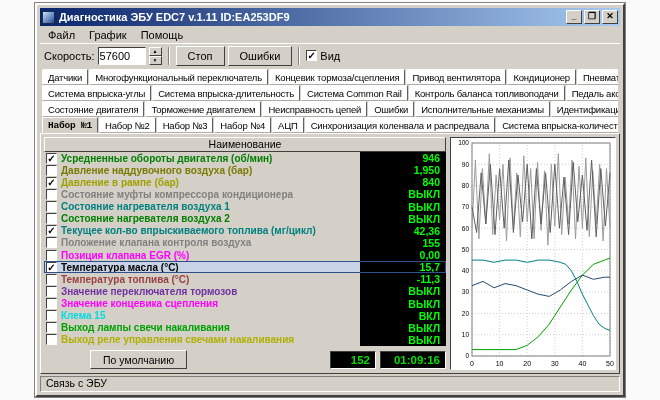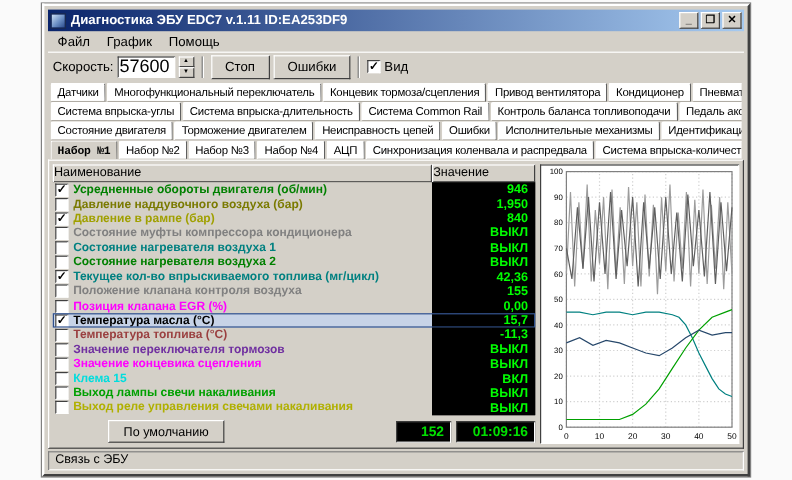--- a/index.html
+++ b/index.html
@@ -27,21 +27,21 @@
     white-space:nowrap; overflow:hidden; }
   .win-btn { width:16px; height:14px; background:#d4d0c8;
     border:1px solid; border-color:#fff #404040 #404040 #fff;
     font-size:9px; line-height:11px; text-align:center; margin-left:2px;
     font-weight:bold; color:#000; }
   .menubar { flex:0 0 17px; display:flex; align-items:center; font-size:11px; padding-left:1px; }
   .menu-item { padding:1px 7px; }
   .toolbar { flex:0 0 24px; border-top:1px solid #fff; display:flex; align-items:center;
     gap:3px; padding:0 4px; }
   .tool-label { font-size:11px; }
-  .speed-edit { width:48px; height:18px; background:#fff; font-size:15px; padding:1px 1px;
+  .speed-edit { width:48px; height:18px; background:#fff; font-size:11px; padding:1px 1px;
     border:1px solid; border-color:#404040 #fff #fff #404040; font-family:inherit; }
   .spinner { display:flex; flex-direction:column; width:13px; height:18px; }
   .spin-btn { flex:1; background:#d4d0c8; border:1px solid; border-color:#fff #404040 #404040 #fff;
     font-size:5px; line-height:6px; text-align:center; overflow:hidden; color:#000; }
   .tool-sep { width:2px; height:18px; border-left:1px solid #808080; border-right:1px solid #fff; margin:0 3px; }
   .tool-btn { height:20px; background:#d4d0c8; font-size:11px; padding:1px 11px;
     border:1px solid; border-color:#fff #404040 #404040 #fff; font-family:inherit; }
   .cb { display:inline-block; width:11px; height:11px; background:#fff;
     border:1px solid; border-color:#404040 #fff #fff #404040;
     font-size:10px; line-height:10px; text-align:center; font-weight:bold; color:#000; }
@@ -49,21 +49,21 @@
   .tab-row { display:flex; height:16px; overflow:hidden; }
   .tab { font-size:9.5px; line-height:13px; padding:1px 5px 0; margin-right:1px;
     background:#ffffff; border:1px solid; border-color:#fff #606060 #b0aca4 #fff;
     border-radius:2px 2px 0 0; white-space:nowrap; letter-spacing:-0.2px; }
   .tab.selected { font-weight:bold; background:#d4d0c8; border-bottom-color:#d4d0c8;font-family:Liberation Mono, monospace; }
   .tab-pane { flex:1; border:1px solid; border-color:#fff #404040 #404040 #fff;
     padding:3px; display:flex; gap:4px; min-height:0; }
   .left-col { width:402px; flex:0 0 402px; display:flex; flex-direction:column; min-height:0; }
   .thead { display:flex; flex:0 0 15px; }
   .hcell { background:#d4d0c8; border:1px solid; border-color:#fff #404040 #404040 #fff;
-    font-size:10.5px; line-height:12px; text-align:left; overflow:hidden; }
+    font-size:10.5px; line-height:12px; text-align:center; overflow:hidden; }
   .hcell.name { flex:1; }
   .hcell.value { width:86px; flex:0 0 86px; }
   .tbody { flex:1; display:flex; flex-direction:column; min-height:0;
     background:linear-gradient(to right, #d4d0c8 calc(100% - 86px), #000 calc(100% - 86px)); }
   .prow { flex:1; display:flex; align-items:center; min-height:0; }
   .prow .cb { margin:0 4px 0 2px; flex:0 0 11px; height:11px; }
   .pname { flex:1; font-size:10px; font-weight:bold; white-space:nowrap; overflow:hidden; }
   .pval { width:86px; flex:0 0 86px; align-self:stretch; background:#000; color:#00ff00;
     font-size:10.5px; font-weight:bold; display:flex; align-items:center;
     justify-content:flex-end; padding-right:6px; }
@@ -148,21 +148,20 @@
         <div class="tab">АЦП</div>
         <div class="tab">Синхронизация коленвала и распредвала</div>
         <div class="tab">Система впрыска-количество</div>
       </div>
     </div>
 
   <div class="tab-pane">
     <div class="left-col">
       <div class="thead">
         <div class="hcell name">Наименование</div>
-        <div class="hcell value">Значение</div>
       </div>
       <div class="tbody">
           <div class="prow">
             <span class="cb">✓</span>
             <span class="pname" style="color: rgb(0, 128, 0);">Усредненные обороты двигателя (об/мин)</span>
             <span class="pval">946</span>
           </div>
           <div class="prow">
             <span class="cb"></span>
             <span class="pname" style="color: rgb(122, 122, 0);">Давление наддувочного воздуха (бар)</span>

